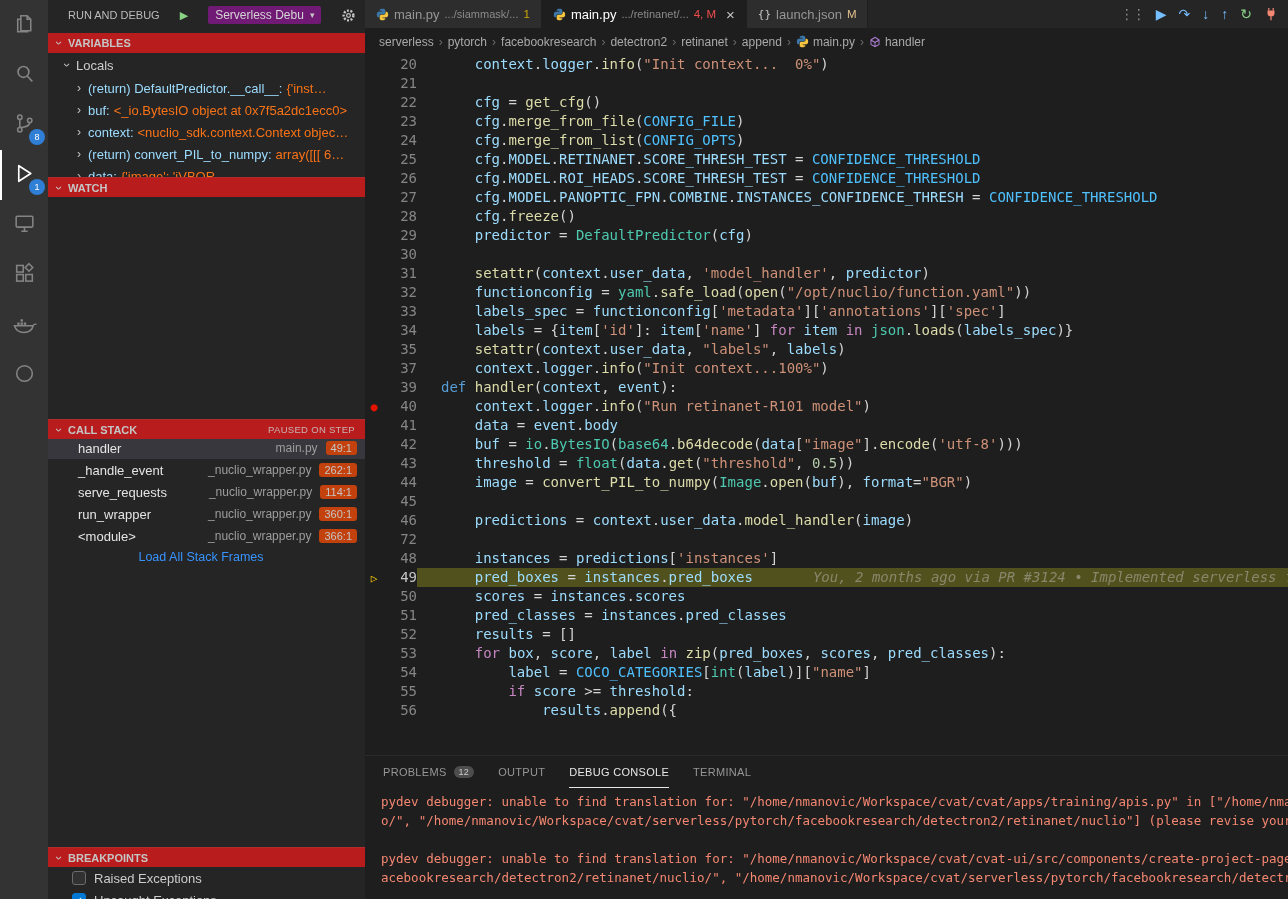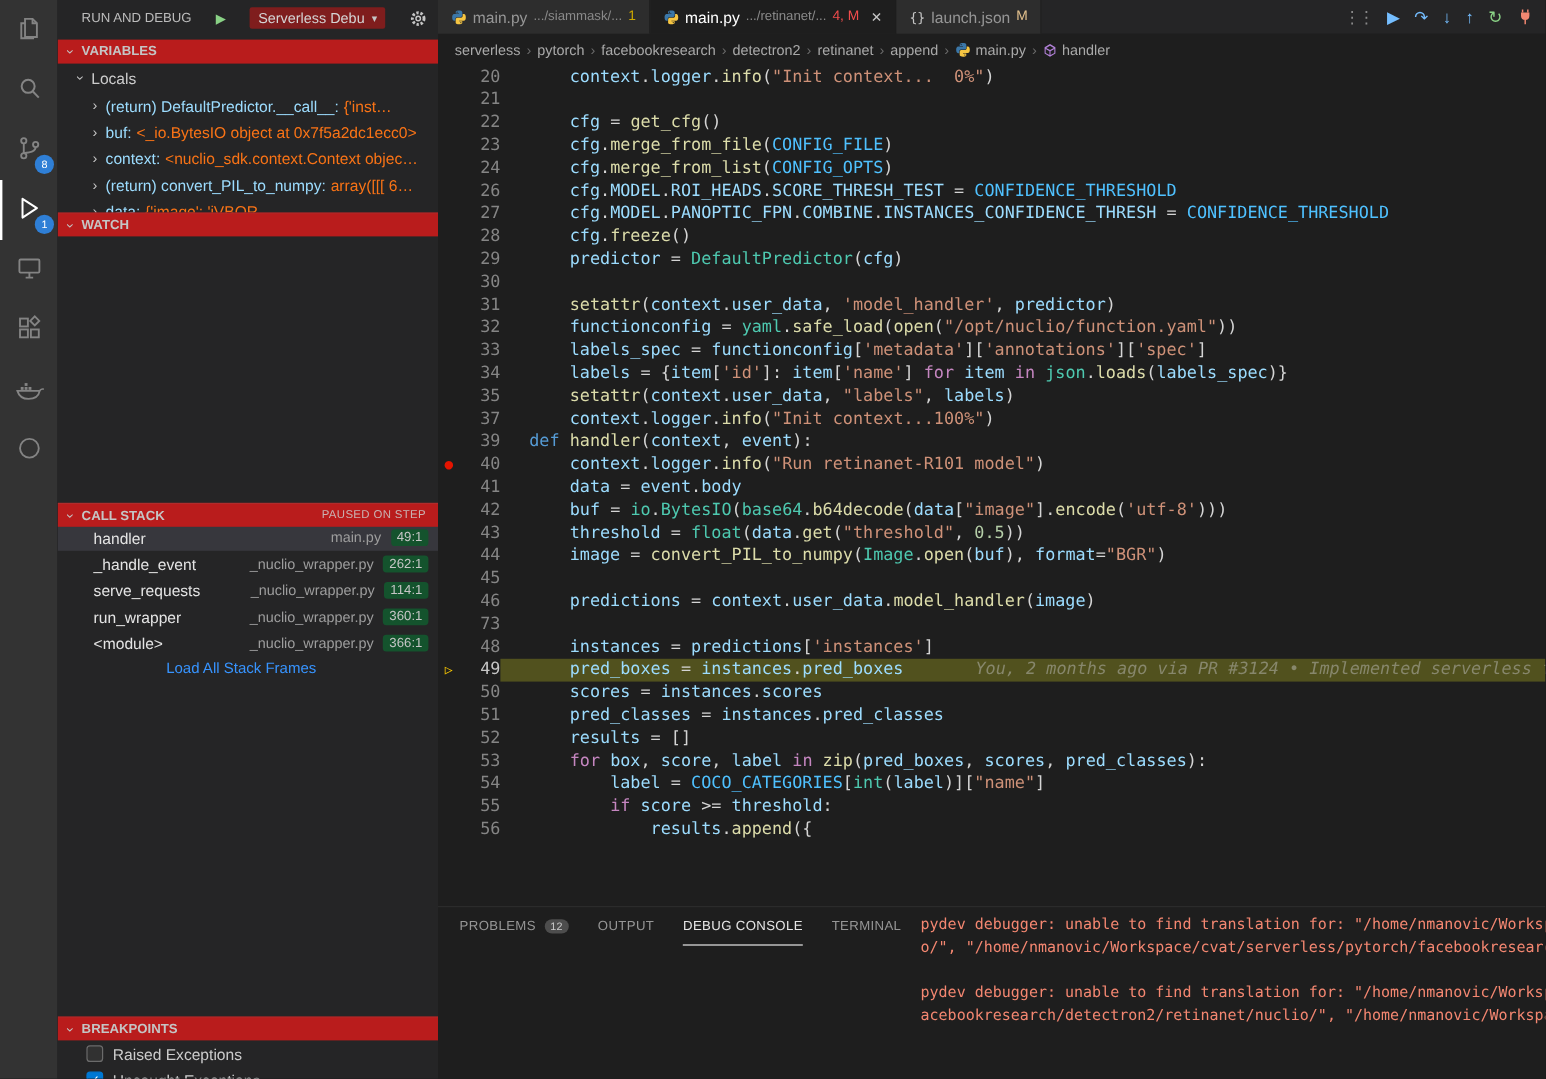--- a/index.html
+++ b/index.html
@@ -10,39 +10,39 @@
 .activitybar{width:48px;background:#333;display:flex;flex-direction:column;flex:none}
 .act-item{position:relative;height:50px;display:flex;align-items:center;justify-content:center;color:#848484;cursor:pointer}
 .act-item.active{color:#fff}
 .act-item.active::before{content:"";position:absolute;left:0;top:0;width:2px;height:100%;background:#fff}
 .act-badge{position:absolute;right:3px;bottom:5px;min-width:16px;height:16px;border-radius:9px;background:#2f7fd6;color:#fff;font-size:9px;display:flex;align-items:center;justify-content:center;padding:0 3px}
 
 .sidebar{width:317px;background:#252526;position:relative;flex:none;overflow:hidden}
 .sb-header{position:absolute;top:0;left:0;right:0;height:30px;display:flex;align-items:center;padding:0 6px 0 20px;gap:20px}
 .sb-title{font-size:11px;color:#bcbcbc;white-space:nowrap}
 .start-btn{color:#89d185;font-size:11px;cursor:pointer}
-.cfg-select{display:flex;align-items:center;gap:6px;background:#7f1d1d;border-radius:2px;padding:2px 7px;font-size:12px;color:#d4d4d4;cursor:pointer;white-space:nowrap}
+.cfg-select{display:flex;align-items:center;gap:6px;background:#701a75;border-radius:2px;padding:2px 7px;font-size:12px;color:#d4d4d4;cursor:pointer;white-space:nowrap}
 .dd-chev{font-size:9px;color:#c5c5c5}
 .gear{cursor:pointer;display:flex}
 .more{color:#c5c5c5;cursor:pointer;font-weight:bold;letter-spacing:1px;font-size:12px}
 .sec-header{position:absolute;left:0;right:0;height:20px;display:flex;align-items:center;padding-left:6px;gap:4px;font-size:11px;font-weight:700;color:#c5c5c5;border-top:1px solid rgba(128,128,128,.16);background:#b91c1c;cursor:pointer;z-index:2}
 .chev{display:inline-block;font-size:12px;font-weight:400;color:#c5c5c5;width:10px;text-align:center;flex:none}
 .chev.exp{transform:rotate(90deg)}
 .sec-status{margin-left:auto;margin-right:10px;font-size:9.5px;font-weight:400;color:rgba(204,204,204,.85);letter-spacing:.3px}
 .scope-row{position:absolute;left:0;right:0;top:55px;height:20px;display:flex;align-items:center;padding-left:14px;gap:4px;color:#ccc;cursor:pointer}
 .vars-list{position:absolute;left:0;right:0;top:77px;height:100px;overflow:hidden}
 .var-row{height:22px;display:flex;align-items:center;padding-left:26px;gap:4px;white-space:nowrap;overflow:hidden;cursor:pointer}
 .var-name{color:#9cdcfe;flex:none}
 .var-value{color:#f97316;overflow:hidden;text-overflow:ellipsis}
 .frames{position:absolute;left:0;right:0;top:437px}
 .frame{height:22px;display:flex;align-items:center;padding:0 8px 0 30px;cursor:pointer;white-space:nowrap}
 .frame.selected{background:#37373d}
 .frame-name{color:#e4e4e4}
 .frame-file{margin-left:auto;color:#9d9d9d;font-size:12px}
-.frame-line{margin-left:8px;background:#14532d;border-radius:3px;font-size:11px;color:#c5c5c5;padding:1px 5px;flex:none}
+.frame-line{margin-left:8px;background:#c2410c;border-radius:3px;font-size:11px;color:#c5c5c5;padding:1px 5px;flex:none}
 .load-more{position:absolute;left:0;right:11px;top:550px;text-align:center;color:#3794ff;font-size:12.5px;cursor:pointer}
 .bp-list{position:absolute;left:0;right:0;top:867px}
 .bp-row{height:22px;display:flex;align-items:center;gap:8px;padding-left:24px;cursor:pointer;color:#ccc}
 .cbox{width:14px;height:14px;border:1px solid #6b6b6b;border-radius:3px;background:#313131;flex:none;display:flex;align-items:center;justify-content:center;font-size:10px;color:#fff}
 .cbox.checked{background:#0078d4;border-color:#0078d4}
 
 .main{flex:1;display:flex;flex-direction:column;min-width:0}
 .tabstrip{height:28px;background:#252526;position:relative;flex:none}
 .tabs-row{display:flex;height:28px}
 .tab{display:flex;align-items:center;gap:5px;padding:0 11px;background:#2d2d2d;border-right:1px solid #1e1e1e;color:#969696;font-size:13px;cursor:pointer;white-space:nowrap}
@@ -63,21 +63,21 @@
 .lnum{width:34px;flex:none;text-align:right;color:#858585;line-height:19px}
 .lcontent{flex:1;padding-left:24px;min-width:0;overflow:hidden;white-space:pre;line-height:19px}
 .code-row.current .lcontent{background:#51511e}
 .code-row.current .lnum{color:#c6c6c6}
 .bp{color:#e51400;font-size:12px}
 .cur-arrow{color:#ffcc00;font-size:11px;font-weight:bold}
 .blame{color:#87876c;margin-left:60px;font-style:italic}
 .tk-d{color:#d4d4d4}.tk-v{color:#9cdcfe}.tk-f{color:#dcdcaa}.tk-k{color:#569cd6}.tk-c{color:#c586c0}
 .tk-s{color:#ce9178}.tk-n{color:#b5cea8}.tk-t{color:#4ec9b0}.tk-C{color:#4fc1ff}
 
-.panel{height:144px;flex:none;background:#1e1e1e;border-top:1px solid #2b2b2b;display:flex;flex-direction:row;min-width:0}
+.panel{height:144px;flex:none;background:#1e1e1e;border-top:1px solid #2b2b2b;display:flex;flex-direction:column;min-width:0}
 .panel-header{height:32px;display:flex;align-items:center;gap:24px;padding-left:18px;flex:none}
 .panel-tab{font-size:11px;color:#969696;letter-spacing:.3px;display:flex;align-items:center;gap:7px;height:100%;cursor:pointer;border-bottom:1px solid transparent}
 .panel-tab.active{color:#e7e7e7;border-bottom-color:#e7e7e7}
 .panel-badge{background:#4d4d4d;color:#ccc;font-size:9px;border-radius:8px;padding:1px 5px}
 .panel-body{flex:1;overflow:hidden;padding:4px 0 0 16px;font-family:"DejaVu Sans Mono",monospace;font-size:12.5px;line-height:19px;color:#f48771}
 .console-block{margin-bottom:19px}
 .console-line{white-space:pre;overflow:hidden}
 </style>
 </head>
 <body>
@@ -368,20 +368,25 @@
             <span class="lnum">23</span>
             <span class="lcontent"><span class="tk-d">    </span><span class="tk-v">cfg</span><span class="tk-d">.</span><span class="tk-f">merge_from_file</span><span class="tk-d">(</span><span class="tk-C">CONFIG_FILE</span><span class="tk-d">)</span></span>
           </div>
           <div class="code-row">
             <span class="glyph"></span>
             <span class="lnum">24</span>
             <span class="lcontent"><span class="tk-d">    </span><span class="tk-v">cfg</span><span class="tk-d">.</span><span class="tk-f">merge_from_list</span><span class="tk-d">(</span><span class="tk-C">CONFIG_OPTS</span><span class="tk-d">)</span></span>
           </div>
           <div class="code-row">
             <span class="glyph"></span>
+            <span class="lnum">25</span>
+            <span class="lcontent"><span class="tk-d">    </span><span class="tk-v">cfg</span><span class="tk-d">.</span><span class="tk-v">MODEL</span><span class="tk-d">.</span><span class="tk-v">RETINANET</span><span class="tk-d">.</span><span class="tk-v">SCORE_THRESH_TEST</span><span class="tk-d"> = </span><span class="tk-C">CONFIDENCE_THRESHOLD</span></span>
+          </div>
+          <div class="code-row">
+            <span class="glyph"></span>
             <span class="lnum">26</span>
             <span class="lcontent"><span class="tk-d">    </span><span class="tk-v">cfg</span><span class="tk-d">.</span><span class="tk-v">MODEL</span><span class="tk-d">.</span><span class="tk-v">ROI_HEADS</span><span class="tk-d">.</span><span class="tk-v">SCORE_THRESH_TEST</span><span class="tk-d"> = </span><span class="tk-C">CONFIDENCE_THRESHOLD</span></span>
           </div>
           <div class="code-row">
             <span class="glyph"></span>
             <span class="lnum">27</span>
             <span class="lcontent"><span class="tk-d">    </span><span class="tk-v">cfg</span><span class="tk-d">.</span><span class="tk-v">MODEL</span><span class="tk-d">.</span><span class="tk-v">PANOPTIC_FPN</span><span class="tk-d">.</span><span class="tk-v">COMBINE</span><span class="tk-d">.</span><span class="tk-v">INSTANCES_CONFIDENCE_THRESH</span><span class="tk-d"> = </span><span class="tk-C">CONFIDENCE_THRESHOLD</span></span>
           </div>
           <div class="code-row">
             <span class="glyph"></span>
@@ -463,21 +468,21 @@
             <span class="lnum">45</span>
             <span class="lcontent"></span>
           </div>
           <div class="code-row">
             <span class="glyph"></span>
             <span class="lnum">46</span>
             <span class="lcontent"><span class="tk-d">    </span><span class="tk-v">predictions</span><span class="tk-d"> = </span><span class="tk-v">context</span><span class="tk-d">.</span><span class="tk-v">user_data</span><span class="tk-d">.</span><span class="tk-f">model_handler</span><span class="tk-d">(</span><span class="tk-v">image</span><span class="tk-d">)</span></span>
           </div>
           <div class="code-row">
             <span class="glyph"></span>
-            <span class="lnum">73</span>
+            <span class="lnum">72</span>
             <span class="lcontent"></span>
           </div>
           <div class="code-row">
             <span class="glyph"></span>
             <span class="lnum">48</span>
             <span class="lcontent"><span class="tk-d">    </span><span class="tk-v">instances</span><span class="tk-d"> = </span><span class="tk-v">predictions</span><span class="tk-d">[</span><span class="tk-s">'instances'</span><span class="tk-d">]</span></span>
           </div>
           <div class="code-row current">
             <span class="glyph"><span class="cur-arrow">▷</span></span>
             <span class="lnum">49</span>

